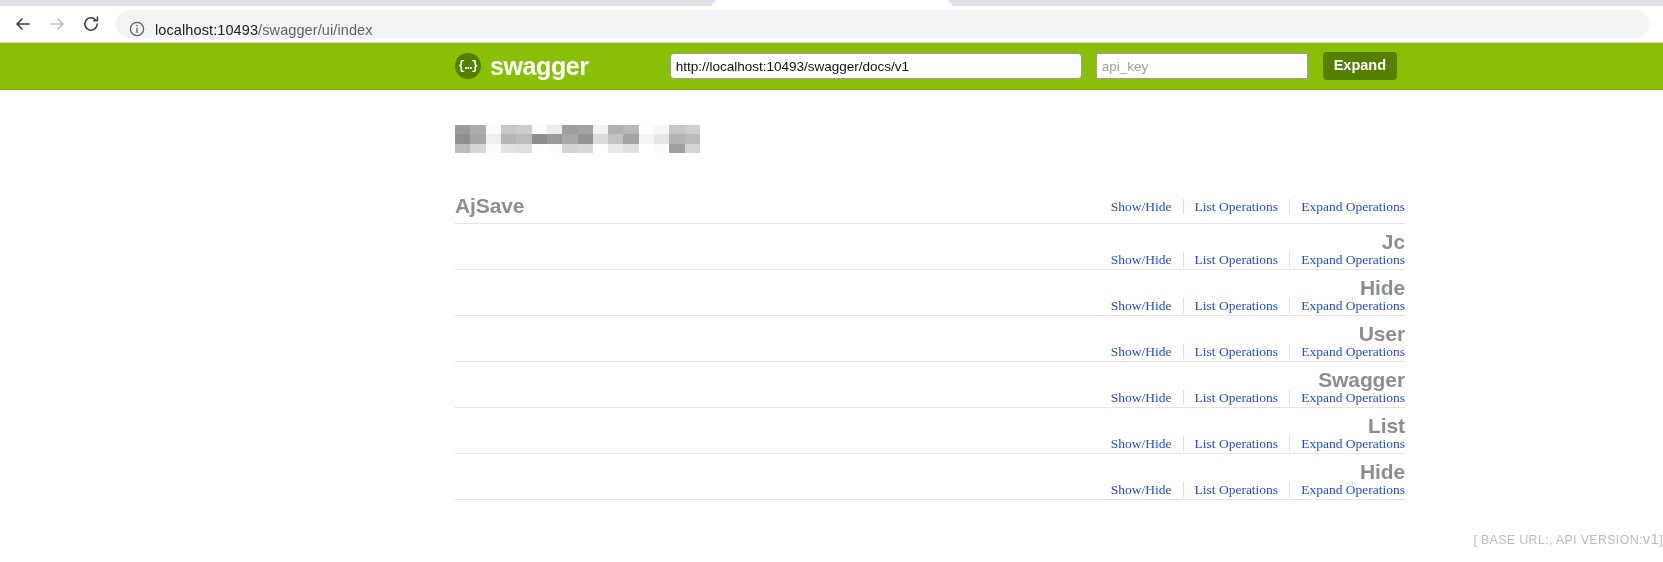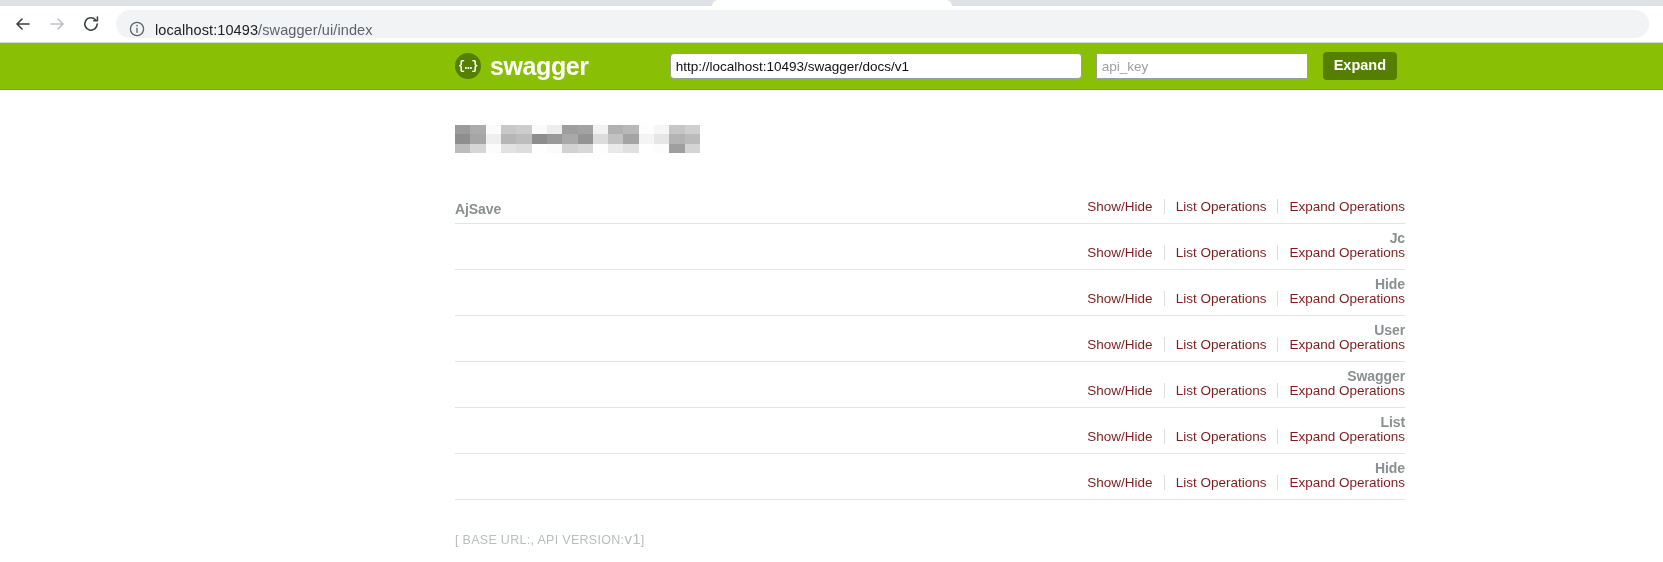--- a/index.html
+++ b/index.html
@@ -197,53 +197,55 @@
     display: flex;
     align-items: flex-end;
     justify-content: space-between;
     border-bottom: 1px solid #e4e4e4;
     padding-bottom: 7px;
     margin-bottom: 0;
     height: 31px;
   }
   .resource-row + .resource-row { margin-top: 7px; flex-direction: column; }
   .resource-name {
-    font-size: 14px;
+    font-size: 21px;
     font-weight: bold;
     color: #8a8f91;
     letter-spacing: -0.1px;
     line-height: 1;
   }
   .resource-ops {
     display: flex;
     align-items: center;
     font-size: 13.5px;
     color: #b4b8ba;
     line-height: 1;
     padding-bottom: 2px;
   }
   .resource-ops a {
-    color: #7f1d1d;
+    color: #1d4ed8;
     text-decoration: none;
     cursor: pointer;
+    font-family: Liberation Serif, serif;
   }
   .op-sep {
     display: inline-block;
     width: 1px;
     height: 15px;
     background: #dcdede;
     margin: 0 11px;
   }
 
   .footer-info {
     margin-top: 30px;
     font-size: 12.5px;
     color: #b9bdbe;
     font-variant: small-caps;
     letter-spacing: 0.3px;
+    text-align: right;
   }
   .footer-info .ver {
     font-variant: normal;
     font-size: 15px;
   }
 </style>
 </head>
 <body>
 
 <div class="browser-chrome">

